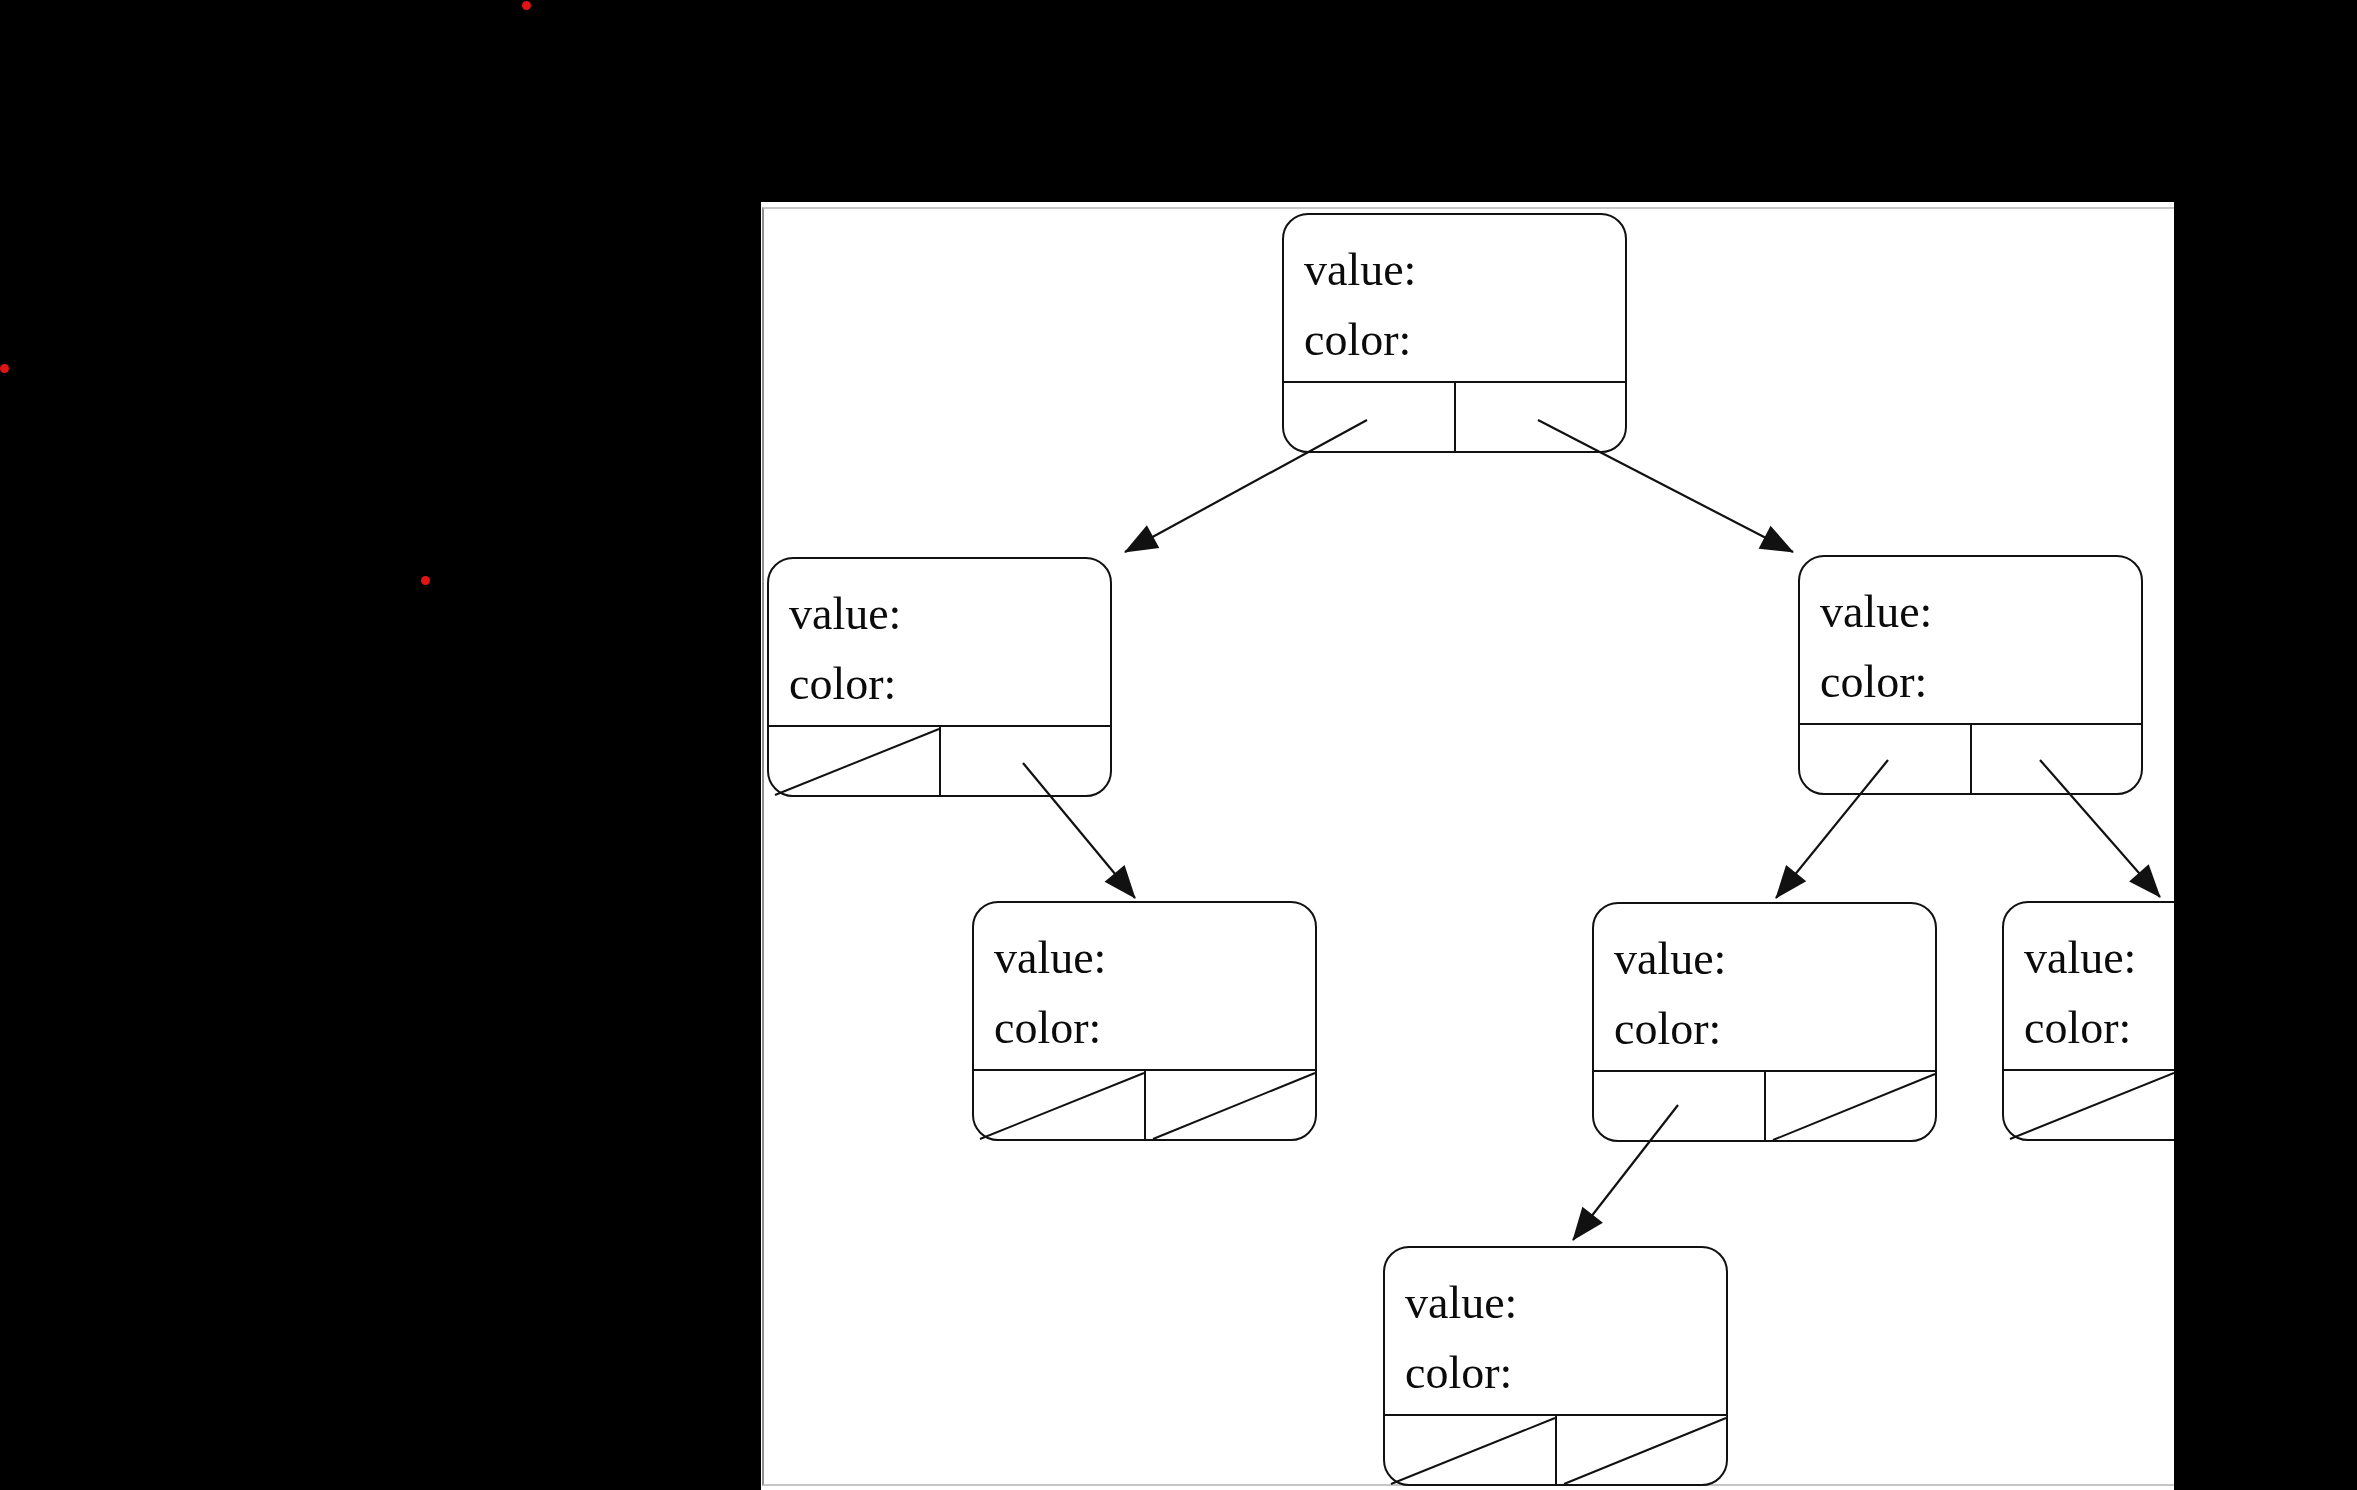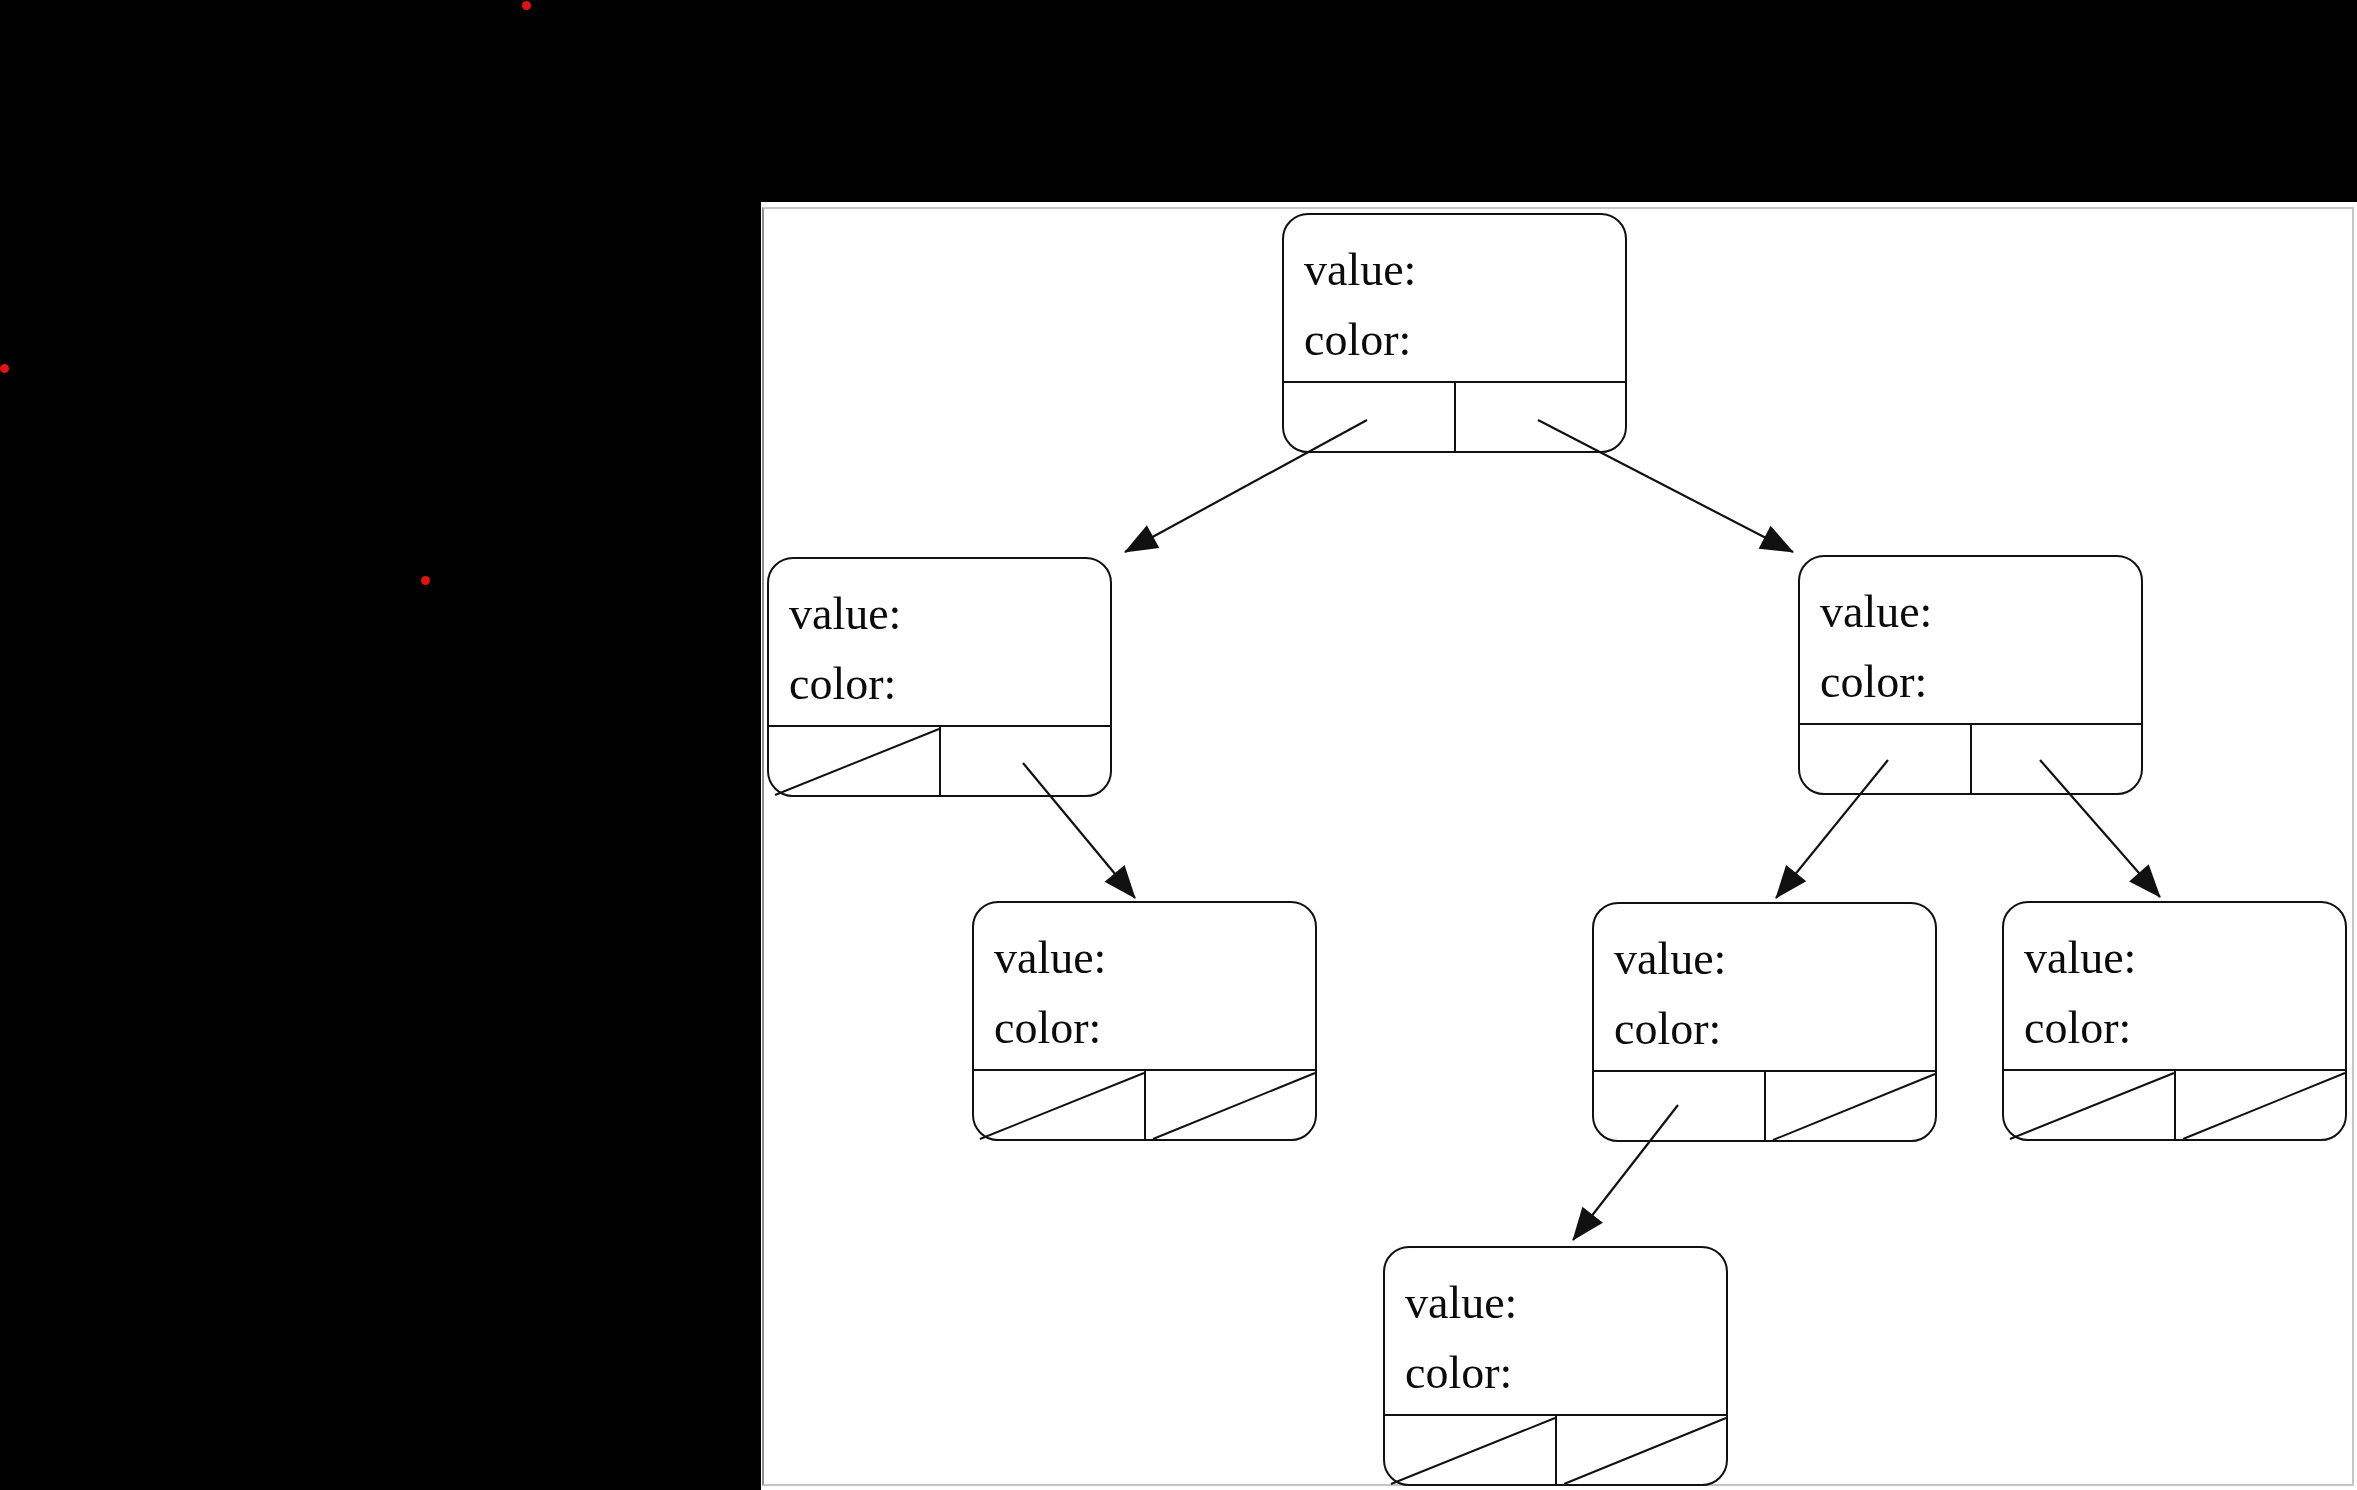--- a/index.html
+++ b/index.html
@@ -1,16 +1,16 @@
 <!DOCTYPE html>
 <html><head>
 <meta charset="utf-8">
 <style>
   html,body{margin:0;padding:0;background:#000;}
-  .screen{position:relative;width:2357px;height:1490px;background:#000;overflow:hidden;
+  .screen{position:relative;width:2174px;height:1490px;background:#000;overflow:hidden;
           font-family:"Liberation Serif", serif;}
   
   .red-dot{position:absolute;width:9px;height:9px;border-radius:50%;background:#e01414;}
   .dot-top{left:522px;top:1px;}
   .dot-left{left:0px;top:364px;}
   .dot-mid{left:421px;top:576px;}
 
   
   .panel{position:absolute;left:761px;top:202px;width:1596px;height:1288px;background:#ffffff;}
   .page-frame{position:absolute;left:1px;top:5px;right:3px;bottom:4px;

